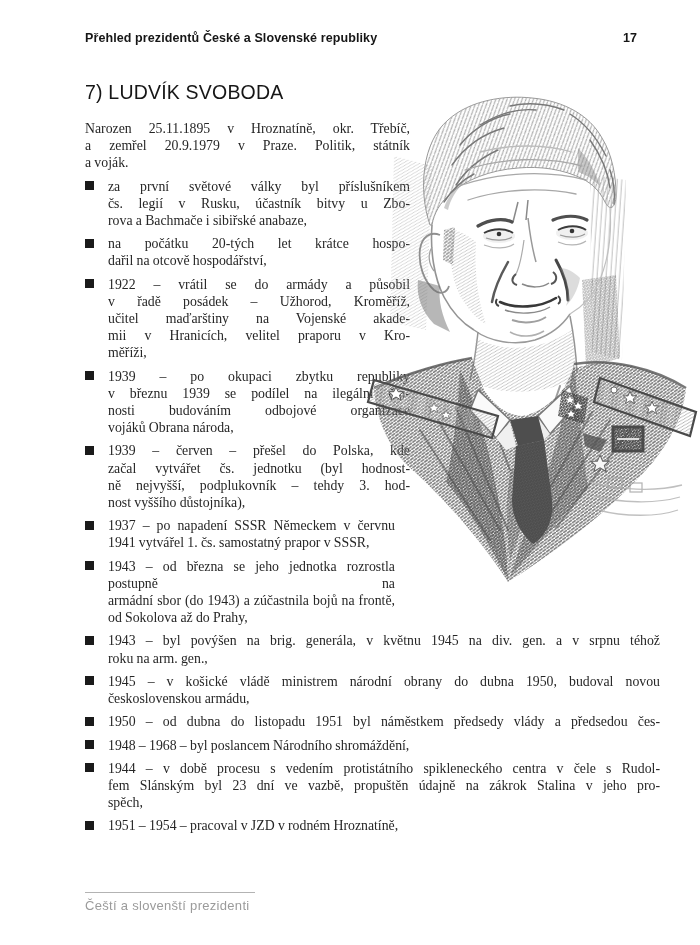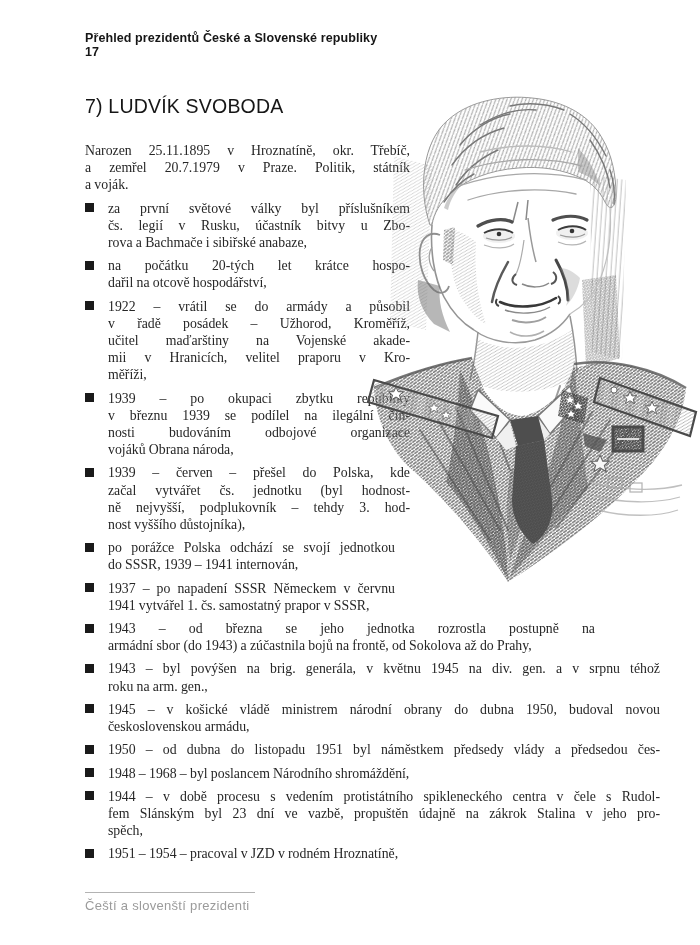--- a/index.html
+++ b/index.html
@@ -6,29 +6,29 @@
   body{background:#9a9a9a;}
   .page{
     position:relative;width:700px;height:945px;margin:0 auto;
     background:var(--bg,#fff);overflow:hidden;
     font-family:"Liberation Serif","DejaVu Serif",serif;color:var(--text,#262626);
   }
   .header{
     display:flex;justify-content:space-between;align-items:baseline;
     padding:31px 63px 0 85px;
     font-family:"Liberation Sans","DejaVu Sans",sans-serif;
-    font-weight:700;font-size:12.5px;letter-spacing:.1px;color:var(--heading,#161616);flex-direction:column;
+    font-weight:700;font-size:12.5px;letter-spacing:.1px;color:var(--heading,#161616);
   }
   .title{
     margin:36px 0 0 85px;
     font-family:"Liberation Sans","DejaVu Sans",sans-serif;
     font-weight:400;font-size:19.5px;letter-spacing:.2px;color:var(--heading,#161616);
   }
   .content{
-    margin:24px 40px 0 85px;
+    margin:16px 40px 0 85px;
     font-size:13.8px;line-height:17.2px;word-spacing:-0.2px;
   }
   .portrait-spacer{
     float:right;width:265px;height:494px;
     shape-outside:polygon(15px 0px,265px 0px,265px 494px,200px 494px,200px 474px,0px 474px,0px 391px,15px 391px);
   }
   .line{text-align:justify;text-align-last:justify;}
   .line.last{text-align-last:left;}
   .bullet{position:relative;padding-left:23px;margin-top:6px;}
   .marker{
@@ -52,21 +52,21 @@
     <span>Přehled prezidentů České a Slovenské republiky</span>
     <span>17</span>
   </div>
 
   <h1 class="title">7) LUDVÍK SVOBODA</h1>
 
   <div class="content">
     <div class="portrait-spacer"></div>
     <div class="intro">
         <div class="line">Narozen 25.11.1895 v Hroznatíně, okr. Třebíč,</div>
-        <div class="line">a zemřel 20.7.1979 v Praze. Politik, státník</div>
+        <div class="line">a zemřel 20.9.1979 v Praze. Politik, státník</div>
         <div class="line last">a voják.</div>
       </div>
     <div class="bullets">
         <div class="bullet">
           <span class="marker"></span>
           <div>
             <div class="line">za první světové války byl příslušníkem</div>
             <div class="line">čs. legií v Rusku, účastník bitvy u Zbo-</div>
             <div class="line last">rova a Bachmače i sibiřské anabaze,</div>
           </div>
@@ -97,27 +97,20 @@
             <div class="line last">vojáků Obrana národa,</div>
           </div>
         </div>
         <div class="bullet">
           <span class="marker"></span>
           <div>
             <div class="line">1939 – červen – přešel do Polska, kde</div>
             <div class="line">začal vytvářet čs. jednotku (byl hodnost-</div>
             <div class="line">ně nejvyšší, podplukovník – tehdy 3. hod-</div>
             <div class="line last">nost vyššího důstojníka),</div>
-          </div>
-        </div>
-        <div class="bullet">
-          <span class="marker"></span>
-          <div>
-            <div class="line">po porážce Polska odchází se svojí jednotkou</div>
-            <div class="line last">do SSSR, 1939 – 1941 internován,</div>
           </div>
         </div>
         <div class="bullet">
           <span class="marker"></span>
           <div>
             <div class="line">1937 – po napadení SSSR Německem v červnu</div>
             <div class="line last">1941 vytvářel 1. čs. samostatný prapor v SSSR,</div>
           </div>
         </div>
         <div class="bullet">

